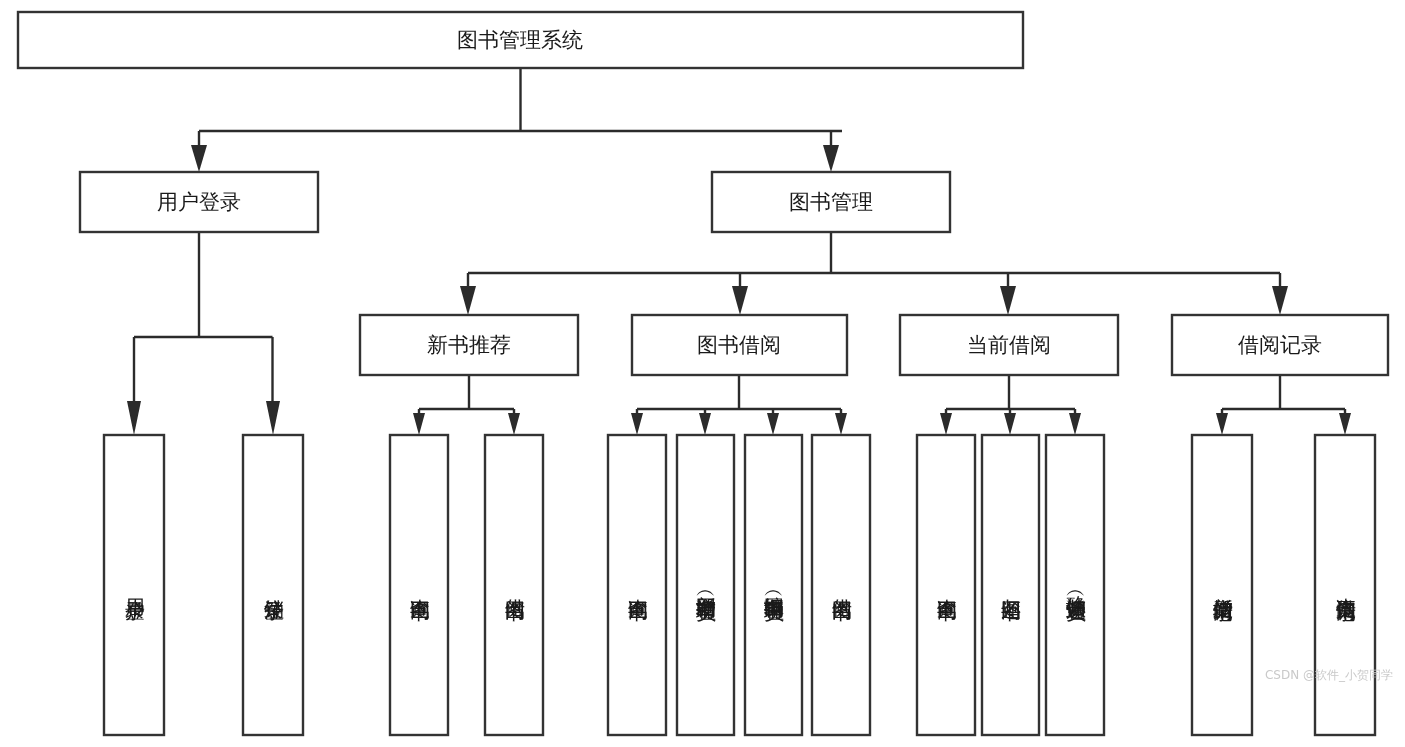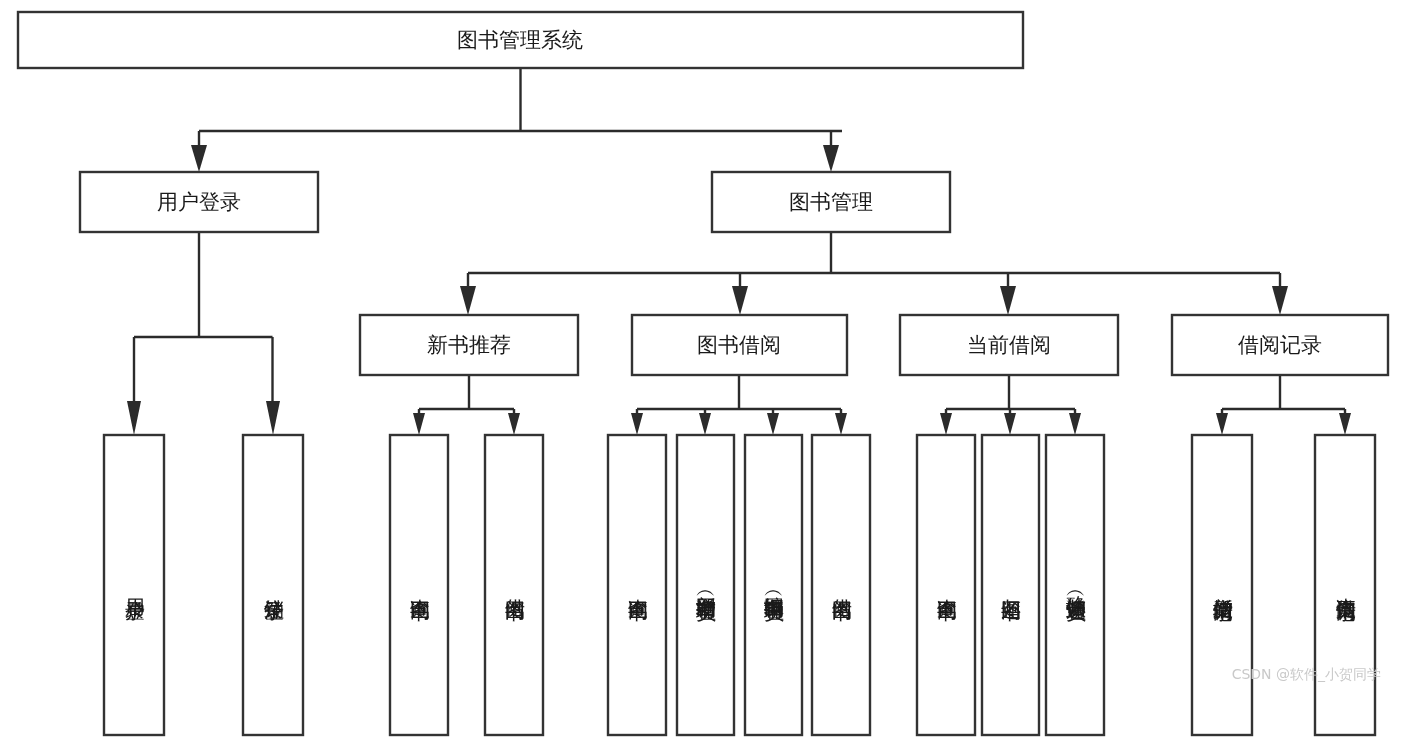--- a/index.html
+++ b/index.html
@@ -53,24 +53,24 @@
     stroke-width: 2.4;
     fill: none;
     stroke-linecap: butt;
   }
   .edge-arrow {
     fill: #2b2b2b;
     stroke: none;
   }
   .watermark {
     position: absolute;
-    right: 24px;
+    right: 12px;
     bottom: 4px;
     font-family: "DejaVu Sans", "Liberation Sans", sans-serif;
-    font-size: 14px;
+    font-size: 12px;
     color: #c9c9c9;
     white-space: nowrap;
     user-select: none;
   }
 </style>
 </head>
 <body>
 
 <div id="diagram-root">
 

